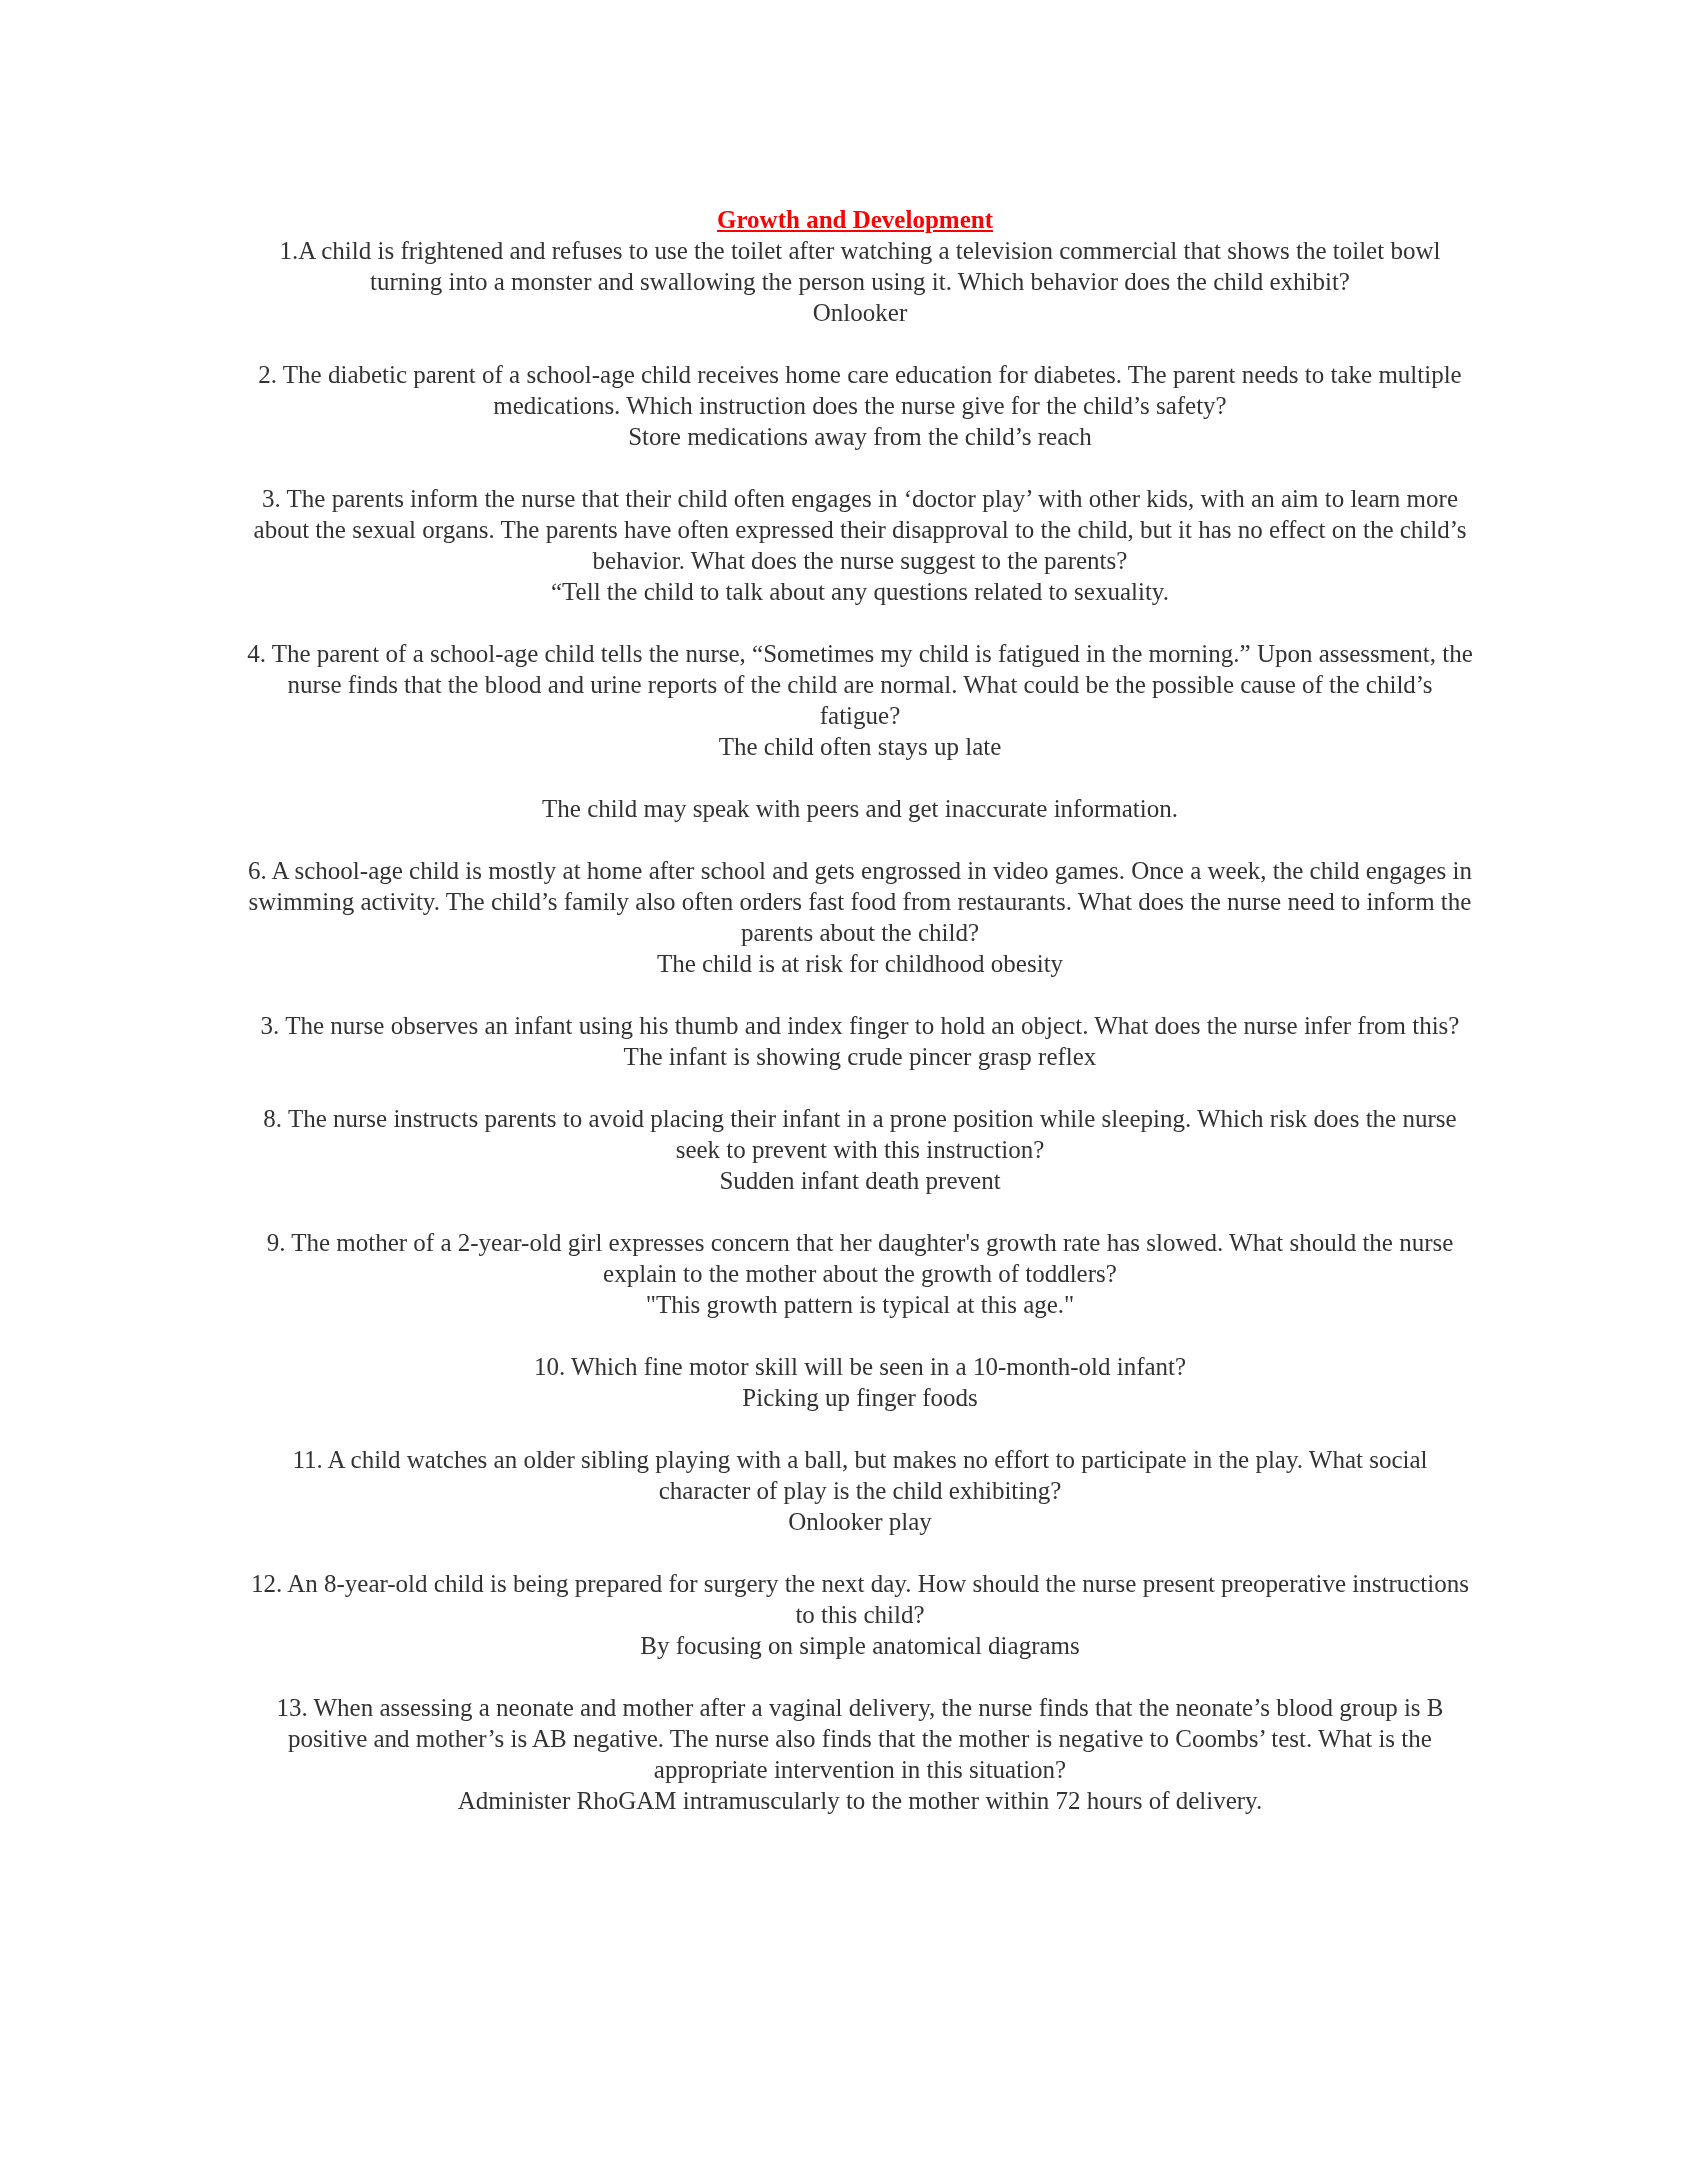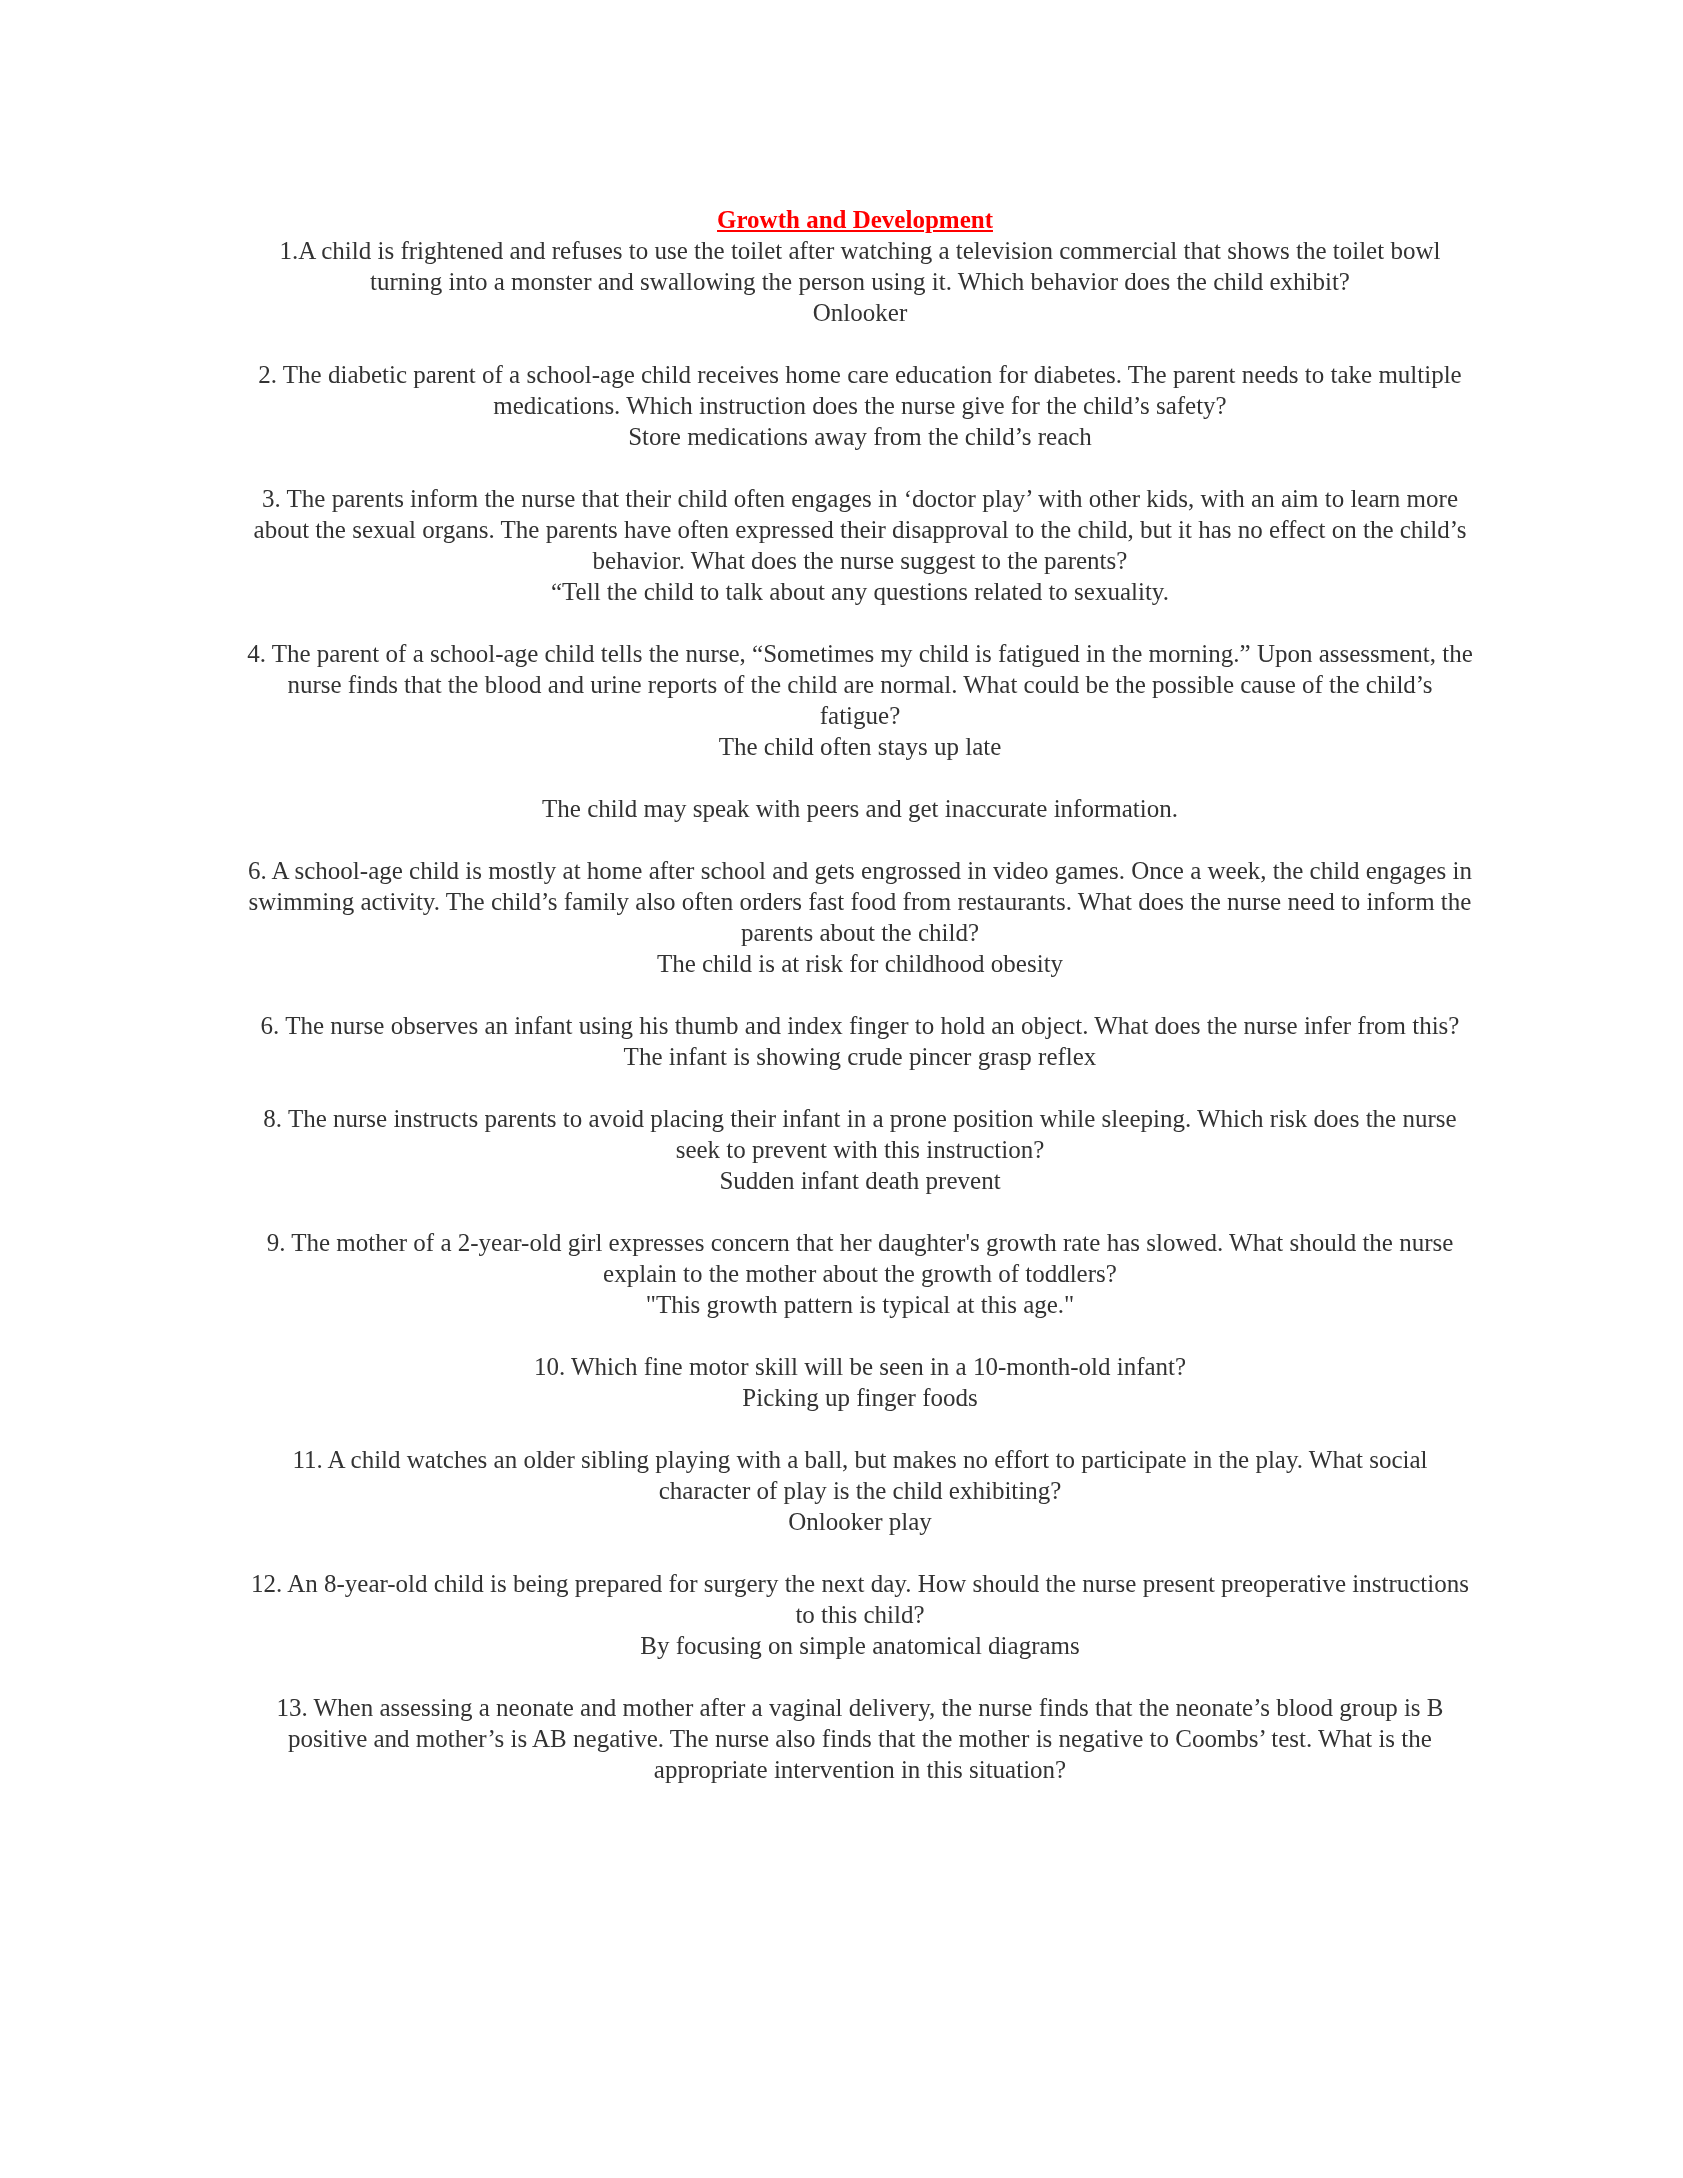--- a/index.html
+++ b/index.html
@@ -39,21 +39,21 @@
     <span class="a">The child often stays up late</span>
   </div>
   <div class="qa">
     <span class="a">The child may speak with peers and get inaccurate information.</span>
   </div>
   <div class="qa">
     <span class="q">6. A school-age child is mostly at home after school and gets engrossed in video games. Once a week, the child engages in swimming activity. The child’s family also often orders fast food from restaurants. What does the nurse need to inform the parents about the child?</span>
     <span class="a">The child is at risk for childhood obesity</span>
   </div>
   <div class="qa">
-    <span class="q">6. The nurse observes an infant using his thumb and index finger to hold an object. What does the nurse infer from this?</span>
+    <span class="q">3. The nurse observes an infant using his thumb and index finger to hold an object. What does the nurse infer from this?</span>
     <span class="a">The infant is showing crude pincer grasp reflex</span>
   </div>
   <div class="qa">
     <span class="q">8. The nurse instructs parents to avoid placing their infant in a prone position while sleeping. Which risk does the nurse seek to prevent with this instruction?</span>
     <span class="a">Sudden infant death prevent</span>
   </div>
   <div class="qa">
     <span class="q">9. The mother of a 2-year-old girl expresses concern that her daughter's growth rate has slowed. What should the nurse explain to the mother about the growth of toddlers?</span>
     <span class="a">"This growth pattern is typical at this age."</span>
   </div>
@@ -64,15 +64,16 @@
   <div class="qa">
     <span class="q">11. A child watches an older sibling playing with a ball, but makes no effort to participate in the play. What social character of play is the child exhibiting?</span>
     <span class="a">Onlooker play</span>
   </div>
   <div class="qa">
     <span class="q">12. An 8-year-old child is being prepared for surgery the next day. How should the nurse present preoperative instructions to this child?</span>
     <span class="a">By focusing on simple anatomical diagrams</span>
   </div>
   <div class="qa">
     <span class="q">13. When assessing a neonate and mother after a vaginal delivery, the nurse finds that the neonate’s blood group is B positive and mother’s is AB negative. The nurse also finds that the mother is negative to Coombs’ test. What is the appropriate intervention in this situation?</span>
+    <span class="a">Administer RhoGAM intramuscularly to the mother within 72 hours of delivery.</span>
   </div>
 </div>
 
 
 </body></html>

